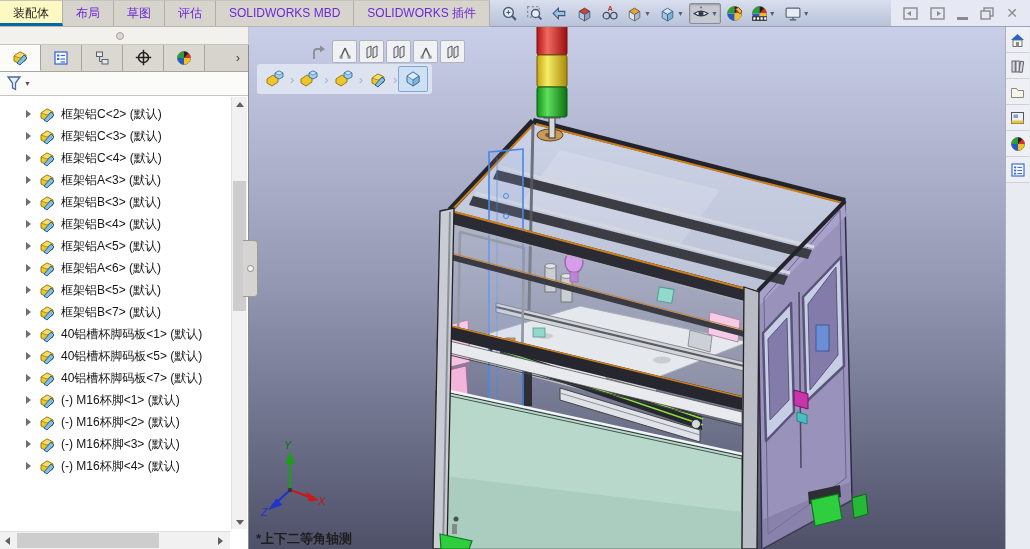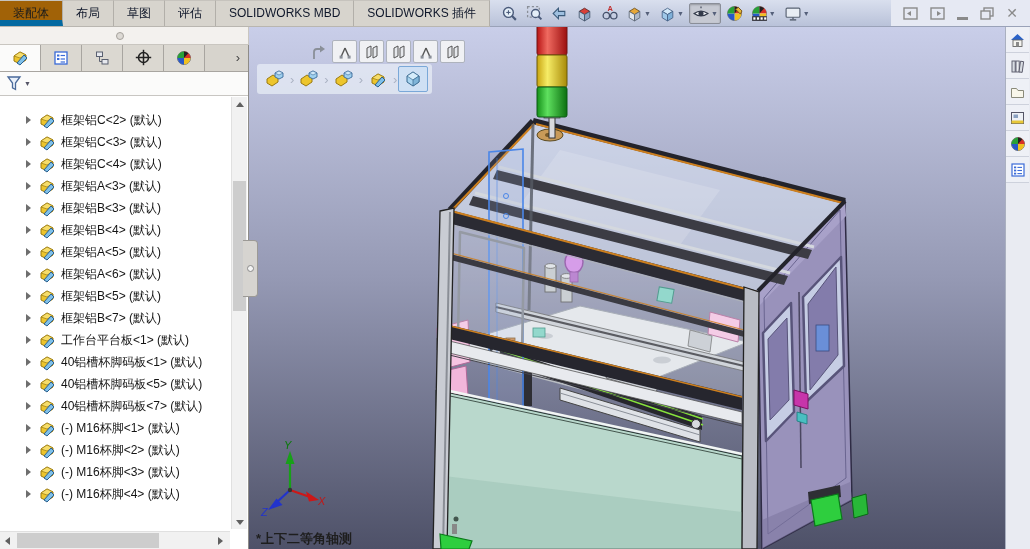--- a/index.html
+++ b/index.html
@@ -2,23 +2,23 @@
 <html><head>
 <meta charset="utf-8">
 <style>
   html,body{margin:0;padding:0;}
   .app{position:relative;width:1030px;height:549px;overflow:hidden;
        font-family:"Liberation Sans","DejaVu Sans",sans-serif;background:#d7d4cd;
        -webkit-user-select:none;user-select:none;}
   
   .topbar{position:absolute;top:0;left:0;width:1030px;height:27px;display:flex;z-index:6;}
   .tabs{display:flex;background:#d7d4cd;border-bottom:1px solid #b9b6b0;}
-  .tab{padding:0 13px;line-height:24px;font-size:12px;color:#0f172a;border-right:1px solid #b2afa9;
+  .tab{padding:0 13px;line-height:24px;font-size:12px;color:#6d28d9;border-right:1px solid #b2afa9;
        border-top:1px solid #c6c3bd;white-space:nowrap;cursor:default;}
-  .tab.active{background:#a16207;border-bottom:6px solid #0369a1;color:#1c1c1c;}
+  .tab.active{background:#fef9c3;border-bottom:3px solid #0369a1;color:#1c1c1c;}
   .hud{flex:1;display:flex;align-items:center;gap:2px;padding-left:8px;
        background:linear-gradient(#d9dfee,#b9c2d9);border-bottom:1px solid #9aa2b8;}
   .hud-btn{display:flex;align-items:center;padding:1px 2px;border:1px solid transparent;border-radius:2px;}
   .hud-btn.pressed{background:#c6c9d2;border:1px solid #8a8e98;box-shadow:inset 0 1px 2px rgba(0,0,0,.25);}
   .drop{font-size:7px;color:#55607a;margin-left:1px;}
   .winctl{display:flex;align-items:center;gap:12px;padding:0 12px;background:#e6e9f3;border-bottom:1px solid #9aa2b8;}
   .winctl .wbtn{display:flex;align-items:center;color:#777;}
   .min-glyph{display:inline-block;width:11px;height:3px;border-bottom:3px solid #8a8a8a;margin-top:7px;}
   .close-glyph{font-size:14px;color:#8a8a8a;line-height:14px;}
   
@@ -30,21 +30,21 @@
   .leftpanel{position:absolute;top:44px;left:0;width:248px;bottom:0;background:#ffffff;
              border-right:1px solid #8e8c88;z-index:4;}
   .ptabs{display:flex;height:27px;background:#d7d4cd;border-bottom:1px solid #a8a5a0;align-items:stretch;}
   .ptab{width:40px;display:flex;align-items:center;justify-content:center;border-right:1px solid #a8a5a0;
         background:#dbd8d1;}
   .ptab.active{background:#fbfbfa;border-bottom:1px solid #fbfbfa;}
   .ptab-more{margin-left:auto;width:20px;display:flex;align-items:center;justify-content:center;
              color:#444;font-size:13px;}
   .filterrow{height:23px;border-bottom:1px solid #c8c6c2;display:flex;align-items:center;padding-left:6px;
              background:#fbfbfa;}
-  .tree{position:absolute;top:51px;left:0;right:17px;bottom:17px;overflow:hidden;padding-left:22px;padding-top:14px;}
+  .tree{position:absolute;top:51px;left:0;right:17px;bottom:17px;overflow:hidden;padding-left:22px;padding-top:8px;}
   .trow{display:flex;align-items:center;height:22px;white-space:nowrap;}
   .texp{width:0;height:0;border-left:5px solid #6e6e6e;border-top:4px solid transparent;
         border-bottom:4px solid transparent;margin:0 7px 0 4px;flex:none;}
   .ticon{flex:none;margin-right:5px;}
   .tlabel{font-size:12px;color:#141414;}
   
   .vscroll{position:absolute;top:53px;right:1px;bottom:20px;width:15px;background:#f1f1f1;
            border-left:1px solid #e0e0e0;}
   .sarrow{position:absolute;left:0;width:15px;height:14px;background:#f1f1f1;display:flex;
           align-items:center;justify-content:center;}
@@ -364,27 +364,20 @@
           <svg class="ticon" width="18" height="17" viewBox="0 0 18 17">
             <use href="#icon-part"></use>
           </svg>
           <span class="tlabel">框架铝B&lt;7&gt; (默认)</span>
         </div>
       <div class="trow">
           <span class="texp"></span>
           <svg class="ticon" width="18" height="17" viewBox="0 0 18 17">
             <use href="#icon-part"></use>
           </svg>
-          <span class="tlabel">工作台平台板&lt;1&gt; (默认)</span>
-        </div>
-      <div class="trow">
-          <span class="texp"></span>
-          <svg class="ticon" width="18" height="17" viewBox="0 0 18 17">
-            <use href="#icon-part"></use>
-          </svg>
           <span class="tlabel">40铝槽杯脚码板&lt;1&gt; (默认)</span>
         </div>
       <div class="trow">
           <span class="texp"></span>
           <svg class="ticon" width="18" height="17" viewBox="0 0 18 17">
             <use href="#icon-part"></use>
           </svg>
           <span class="tlabel">40铝槽杯脚码板&lt;5&gt; (默认)</span>
         </div>
       <div class="trow">

